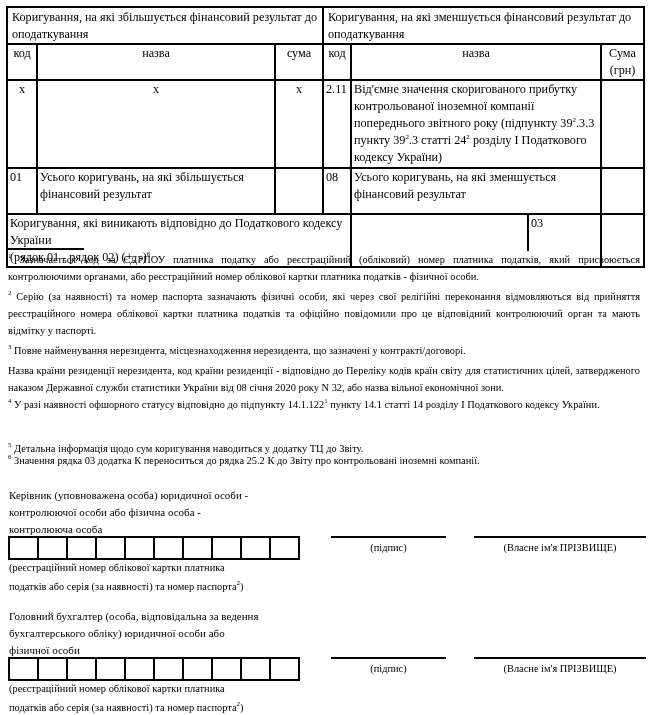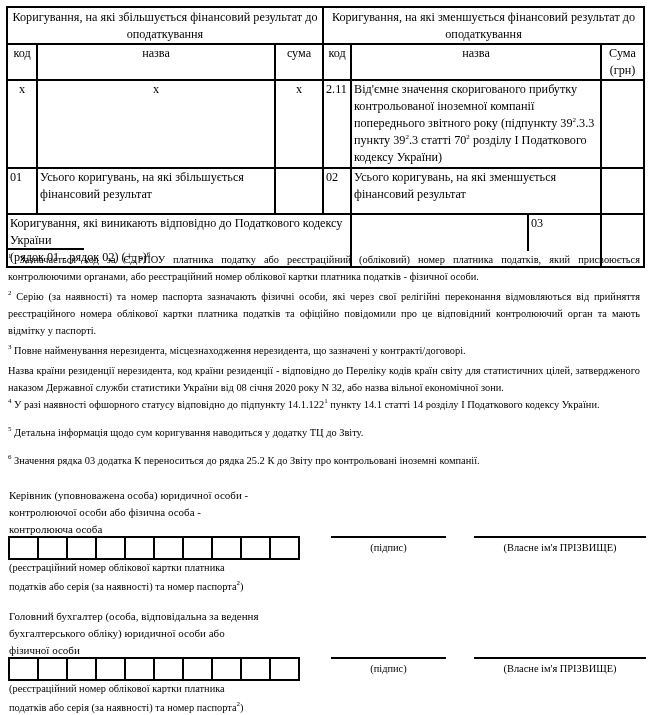--- a/index.html
+++ b/index.html
@@ -10,21 +10,21 @@
   }
   table.main {
     position: absolute; left: 6px; top: 6px; width: 637px;
     border-collapse: collapse; table-layout: fixed;
     font-size: 12.2px; line-height: 17px;
   }
   table.main td {
     border: 2px solid #000; vertical-align: top; padding: 0 2px;
   }
   .c { text-align: center; }
-  .hdr { text-align: center; padding: 1px 4px 0 4px !important; }
+  .hdr { padding: 1px 4px 0 4px !important; }
   .colhdr { height: 28px; }
   .row211 { height: 88px; }
   .row01 { height: 46px; }
   .row03 { height: 36px; }
   sup { font-size: 7px; line-height: 0; vertical-align: 5px; }
   .sep { position: absolute; left: 6px; top: 248px; width: 78px; height: 2px; background: #000; }
   .fn {
     position: absolute; left: 8px; width: 632px;
     font-size: 10.4px; line-height: 17px; text-align: justify;
     text-align-last: left;
@@ -66,28 +66,28 @@
     <td class="c">
       <span>Сума</span><br>
       <span>(грн)</span>
     </td>
   </tr>
   <tr class="row211">
     <td class="c">х</td>
     <td class="c">х</td>
     <td class="c">х</td>
     <td>2.11</td>
-    <td><span>Від'ємне значення скоригованого прибутку контрольованої іноземної компанії попереднього звітного року (підпункту 39</span><sup>2</sup><span>.3.3 пункту 39</span><sup>2</sup><span>.3 статті 70</span><sup>2</sup><span> розділу І Податкового кодексу України)</span></td>
+    <td><span>Від'ємне значення скоригованого прибутку контрольованої іноземної компанії попереднього звітного року (підпункту 39</span><sup>2</sup><span>.3.3 пункту 39</span><sup>2</sup><span>.3 статті 24</span><sup>2</sup><span> розділу І Податкового кодексу України)</span></td>
     <td></td>
   </tr>
   <tr class="row01">
     <td>01</td>
     <td>Усього коригувань, на які збільшується фінансовий результат</td>
     <td></td>
-    <td>02</td>
+    <td>08</td>
     <td>Усього коригувань, на які зменшується фінансовий результат</td>
     <td></td>
   </tr>
   <tr class="row03">
     <td colspan="4" style="border-right:2px solid #000">
       <span>Коригування, які виникають відповідно до Податкового кодексу України</span><br>
       <span>(рядок 01 - рядок 02) (+, -)</span><sup>6</sup>
     </td>
     <td style="padding:0;border:none;border-top:2px solid #000;border-bottom:2px solid #000">
       <div style="display:flex;height:36px">
@@ -100,21 +100,21 @@
 </tbody>
   </table>
 
 <div class="sep"></div>
 
 <div class="fn" style="top:251px"><sup>1</sup><span> Зазначається код за ЄДРПОУ платника податку або реєстраційний (обліковий) номер платника податків, який присвоюється контролюючими органами, або реєстраційний номер облікової картки платника податків - фізичної особи.</span></div>
 <div class="fn" style="top:288px"><sup>2</sup><span> Серію (за наявності) та номер паспорта зазначають фізичні особи, які через свої релігійні переконання відмовляються від прийняття реєстраційного номера облікової картки платника податків та офіційно повідомили про це відповідний контролюючий орган та мають відмітку у паспорті.</span></div>
 <div class="fn" style="top:342px"><sup>3</sup><span> Повне найменування нерезидента, місцезнаходження нерезидента, що зазначені у контракті/договорі.</span></div>
 <div class="fn" style="top:362px"><span>Назва країни резиденції нерезидента, код країни резиденції - відповідно до Переліку кодів країн світу для статистичних цілей, затвердженого наказом Державної служби статистики України від 08 січня 2020 року N 32, або назва вільної економічної зони.</span></div>
 <div class="fn" style="top:396px"><sup>4</sup><span> У разі наявності офшорного статусу відповідно до підпункту 14.1.122</span><sup>1</sup><span> пункту 14.1 статті 14 розділу І Податкового кодексу України.</span></div>
-<div class="fn" style="top:424px"><sup>5</sup><span> Детальна інформація щодо сум коригування наводиться у додатку ТЦ до Звіту.</span></div>
+<div class="fn" style="top:440px"><sup>5</sup><span> Детальна інформація щодо сум коригування наводиться у додатку ТЦ до Звіту.</span></div>
 <div class="fn" style="top:452px"><sup>6</sup><span> Значення рядка 03 додатка К переноситься до рядка 25.2 К до Звіту про контрольовані іноземні компанії.</span></div>
 
 <div class="sig-label" style="top:487px;width:240px">Керівник (уповноважена особа) юридичної особи - контролюючої особи або фізична особа - контролююча особа</div>
 <div class="boxes" style="top:536px">
   <div></div>
     <div></div>
     <div></div>
     <div></div>
     <div></div>
     <div></div>

